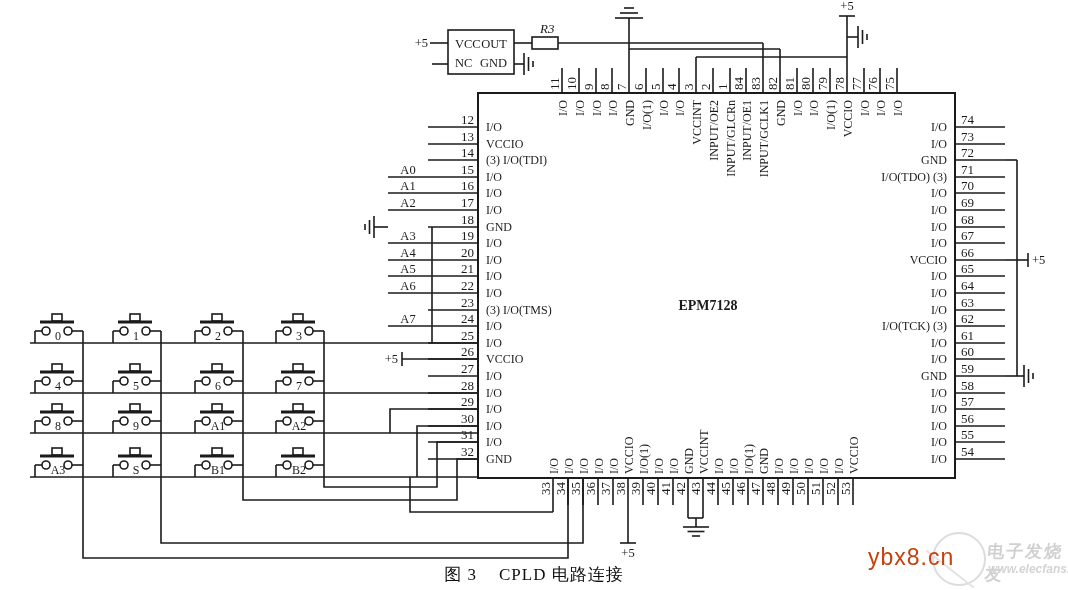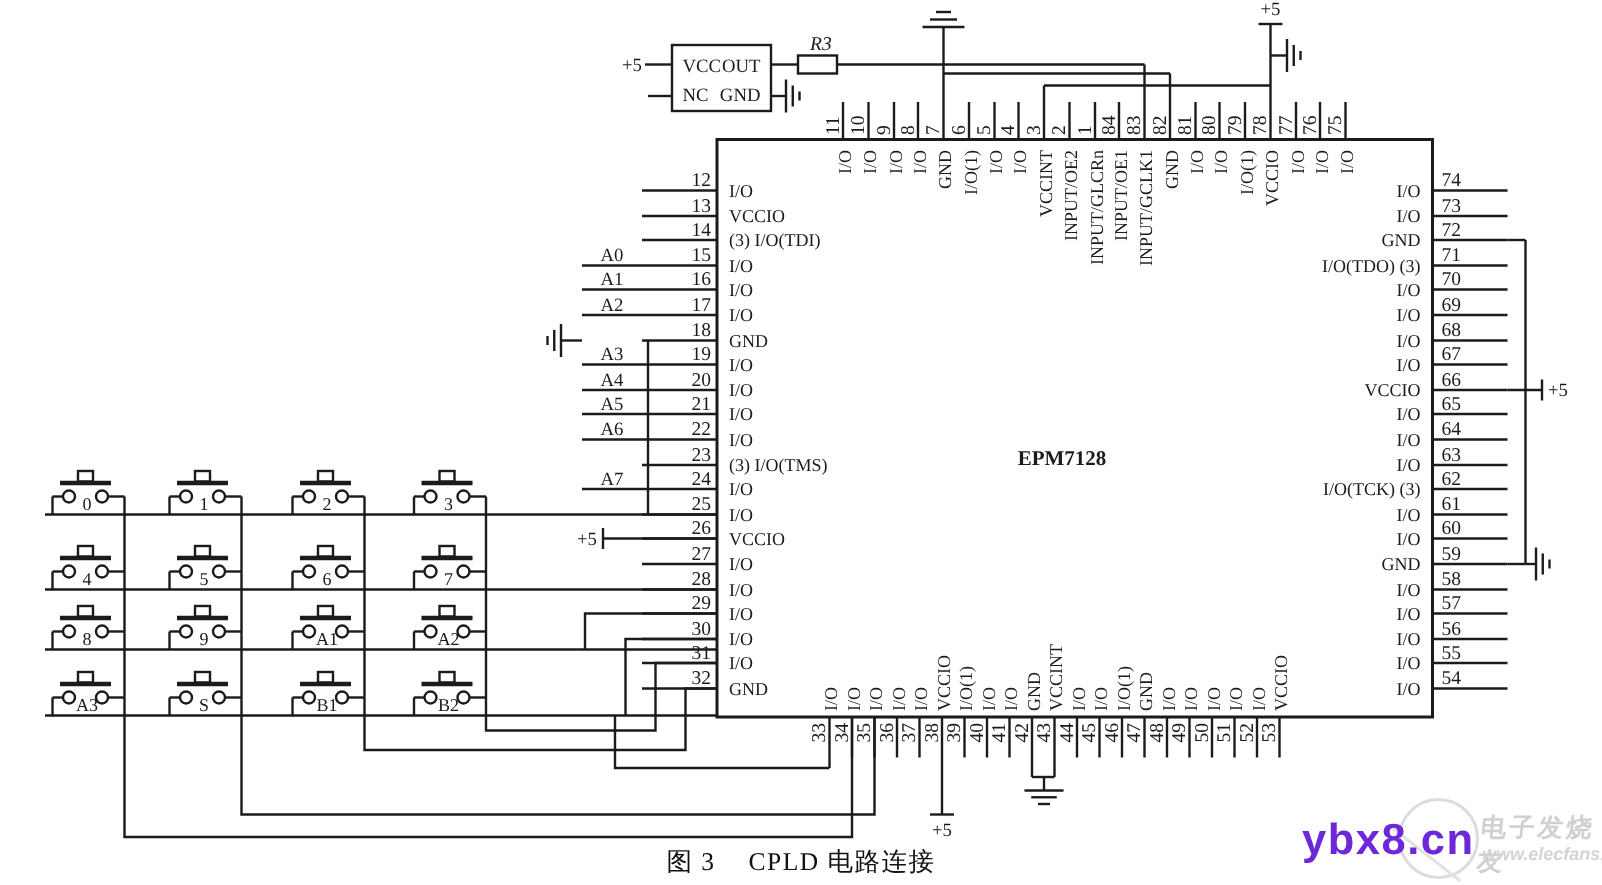--- a/index.html
+++ b/index.html
@@ -8,21 +8,21 @@
   #schematic{position:absolute;left:0;top:0;}
   #caption{position:absolute;left:0;top:563px;width:1068px;text-align:center;
            font-size:17px;color:#111;letter-spacing:1px;}
   #caption .gap{display:inline-block;width:22px;}
   #watermark{position:absolute;left:860px;top:528px;width:208px;height:62px;}
   #wm-circle{position:absolute;left:72px;top:4px;width:50px;height:50px;border:2px solid #dcdcdc;
              border-radius:50%;}
   #wm-tail{position:absolute;left:60px;top:40px;width:60px;height:2px;background:#e2e2e2;
            transform:rotate(38deg);}
   #wm-site{position:absolute;left:8px;top:16px;font-family:"Liberation Sans",sans-serif;
-           font-weight:bold;font-size:29px;color:#6d28d9;letter-spacing:1px;}
+           font-weight:normal;font-size:23px;color:#c2410c;letter-spacing:1px;}
   #wm-brand{position:absolute;left:126px;top:12px;font-size:17px;font-weight:bold;color:#d0d0d0;
             letter-spacing:2px;transform:skewX(-6deg);}
   #wm-url{position:absolute;left:128px;top:34px;font-family:"Liberation Sans",sans-serif;
           font-size:12px;font-weight:bold;color:#d4d4d4;font-style:italic;}
 </style>
 </head>
 <body>
 
 <div id="page">
   <div id="svg-holder">

